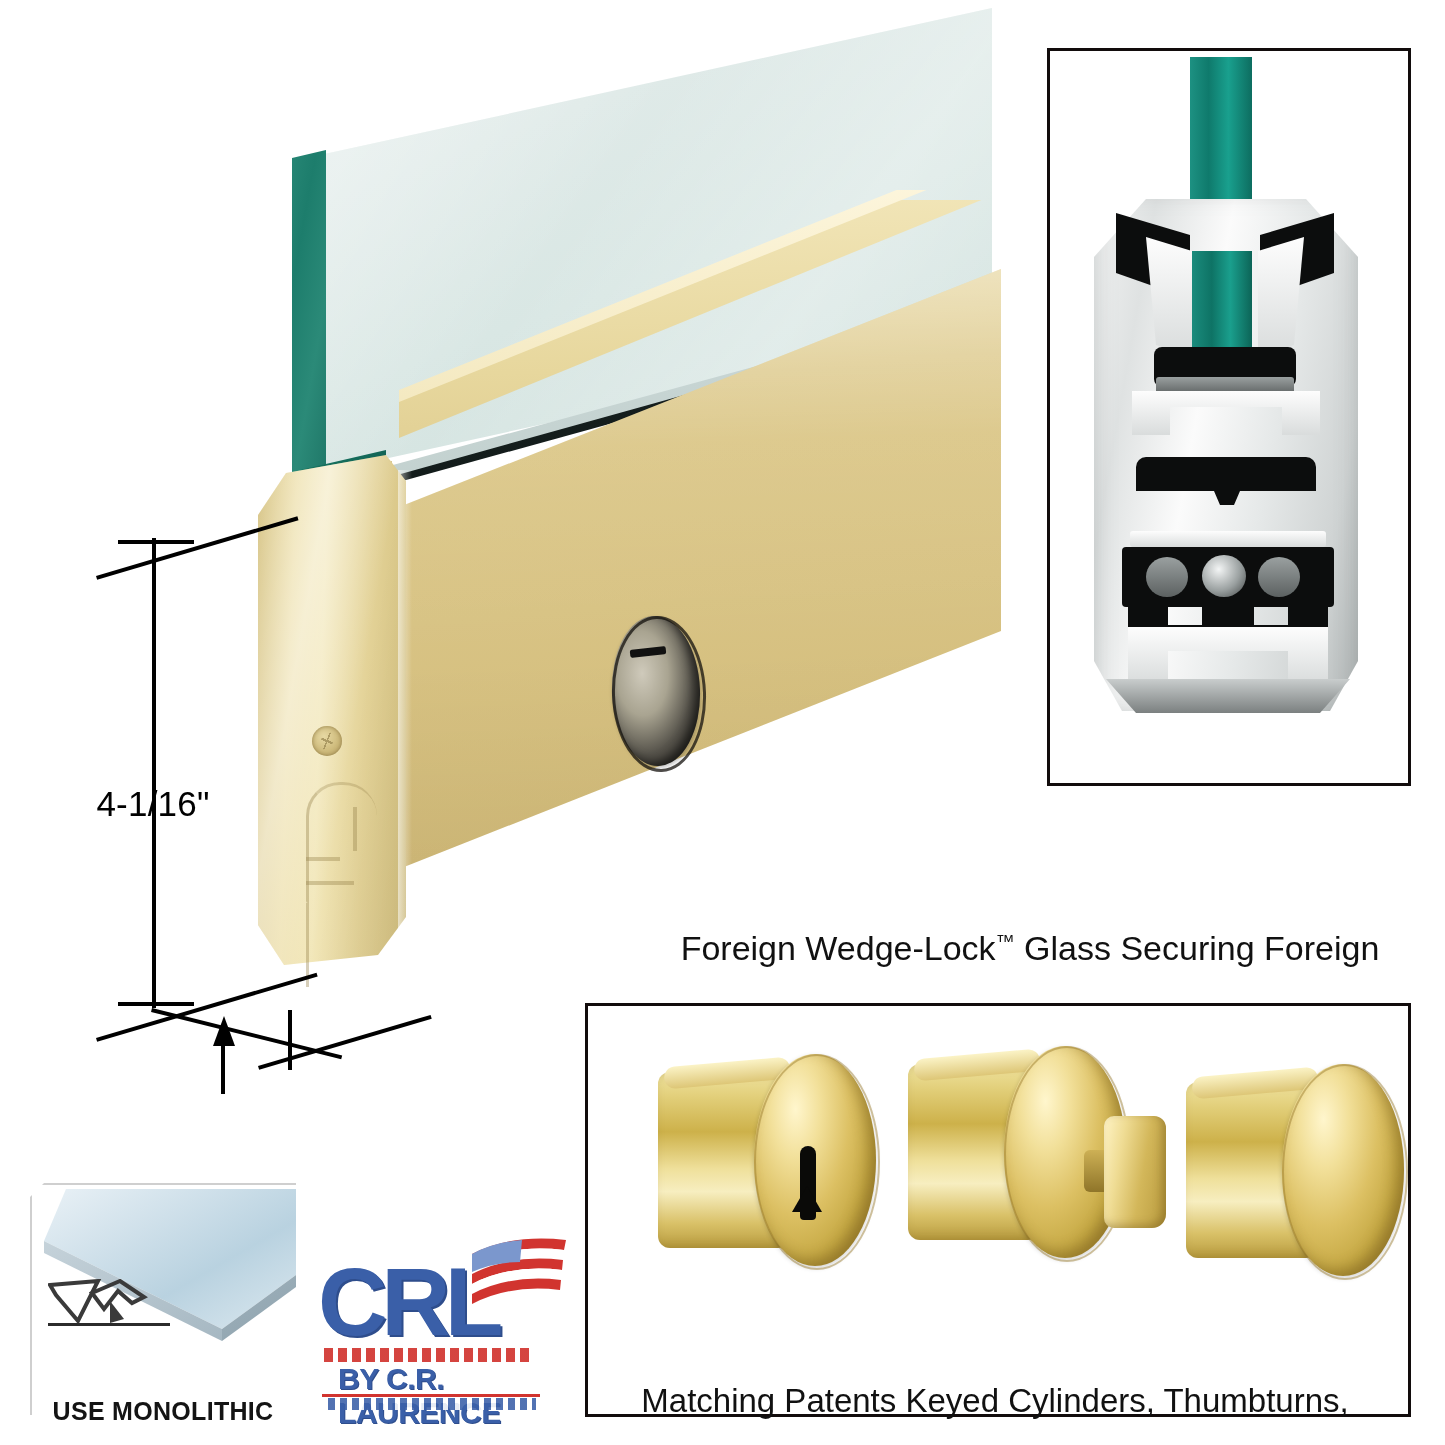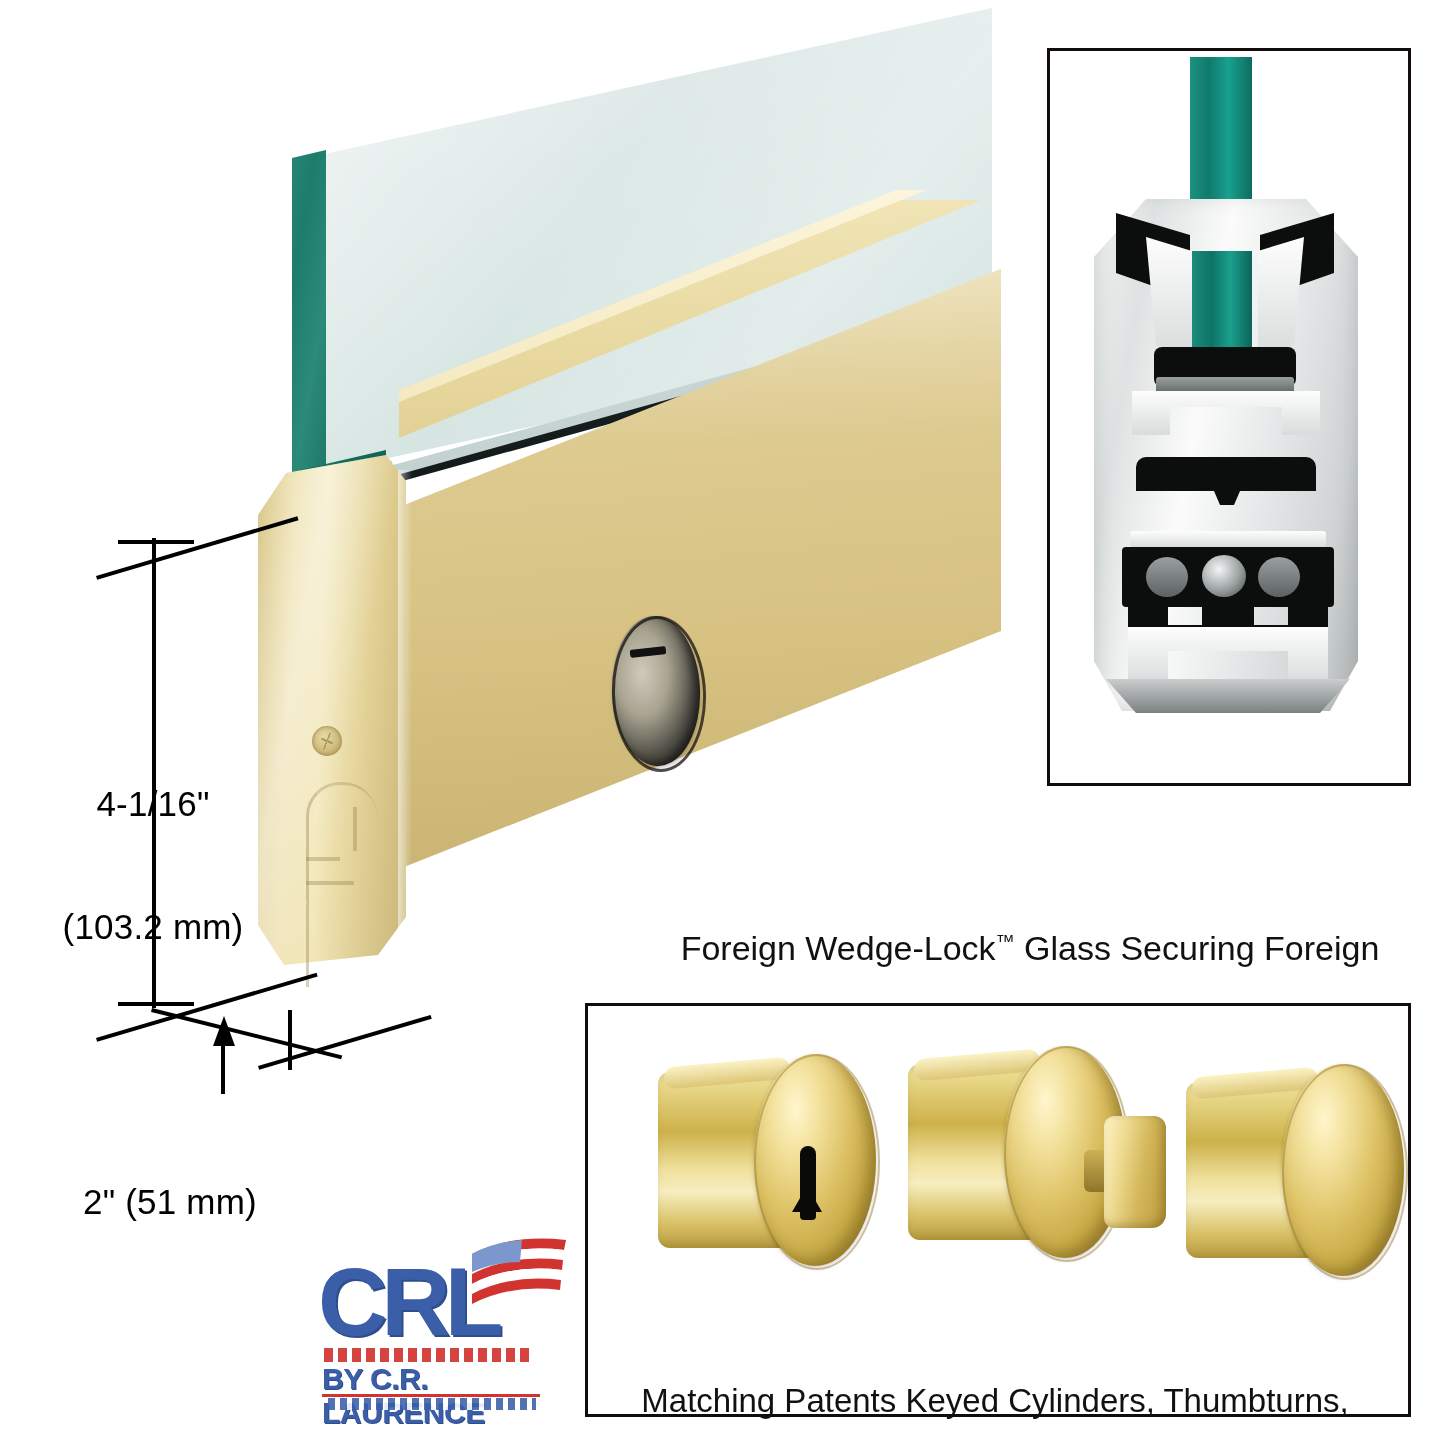--- a/index.html
+++ b/index.html
@@ -204,21 +204,21 @@
     font-weight:bold;font-size:25px;line-height:1.12;letter-spacing:.3px;color:#141414;}
 
   
   #crl-logo{left:318px;top:1222px;width:252px;height:196px;}
   .crl-word{position:absolute;left:0;top:34px;width:210px;height:94px;
     font-weight:bold;font-size:96px;letter-spacing:-6px;color:#3a5fa8;
     text-shadow:2px 2px 0 #2e4d8c;line-height:.96;}
   .crl-flag{position:absolute;left:148px;top:10px;width:104px;height:78px;}
   .crl-red-line{position:absolute;left:6px;top:126px;width:208px;height:14px;
     background:repeating-linear-gradient(90deg,#d1342f 0 9px,#ffffff 9px 14px);opacity:.92;}
-  .crl-by{position:absolute;left:4px;top:140px;width:222px;font-weight:bold;font-size:30px;
+  .crl-by{position:absolute;left:20px;top:140px;width:222px;font-weight:bold;font-size:30px;
     letter-spacing:-.5px;color:#3a5fa8;text-shadow:1px 1px 0 #2e4d8c;}
   .crl-underline{position:absolute;left:4px;top:172px;width:218px;height:3px;background:#d1342f;}
   .crl-tag{position:absolute;left:10px;top:176px;width:208px;height:12px;
     background:repeating-linear-gradient(90deg,#3a5fa8 0 7px,#ffffff 7px 12px);opacity:.88;}
 
   
   #patent-text{left:660px;top:838px;width:740px;text-align:center;font-size:34px;line-height:1.30;color:#111;}
   #patent-text sup{font-size:.56em;vertical-align:super;}
 
   
@@ -276,21 +276,20 @@
 
     <div class="dline" style="left:152px;top:1008px;width:196px;height:4px;transform:rotate(14deg);"></div>
     <div class="dline" style="left:288px;top:1010px;width:4px;height:60px;"></div>
     <div class="dline" style="left:258px;top:1066px;width:180px;height:4px;transform:rotate(-16.5deg);"></div>
 
     <div class="arrow-up" style="left:213px;top:1016px;"></div>
     <div class="dline" style="left:221px;top:1042px;width:4px;height:52px;"></div>
 
     <div class="dim-label txt" style="left:0px;top:700px;width:306px;">
       <div>4-1/16"</div>
-      <div>(103.2 mm)</div>
     </div>
 
     <div class="dim-label txt" style="left:0px;top:1098px;width:340px;">
       <div>2" (51 mm)</div>
     </div>
   </div>
 
   <div class="abs" id="cross-section">
     <div class="cs-glass"></div>
     <div class="cs-body"></div>
@@ -354,20 +353,40 @@
       <div class="cyl-face"></div>
       <div class="cyl-face-rim"></div>
     </div>
   </div>
 
   <div class="abs txt" id="cylinders-caption">
     <div>Matching Patents Keyed Cylinders, Thumbturns,</div>
     
   </div>
 
+  <div class="abs" id="tempered-badge">
+    <div class="badge-frame"></div>
+    <div class="badge-glass"></div>
+    <div class="badge-glass2"></div>
+    <div class="badge-glass3"></div>
+
+    <div class="badge-mark">
+      <svg width="120" height="46" viewBox="0 0 120 46" aria-hidden="true">
+        <path d="M2 6 L50 2 L30 42 L8 16 Z" fill="none" stroke="#3a3a3a" stroke-width="4"></path>
+        <path d="M44 14 L72 2 L96 18 L84 24 L70 12 L56 30 Z" fill="none" stroke="#3a3a3a" stroke-width="4"></path>
+        <path d="M62 22 L76 40 L62 44 Z" fill="#3a3a3a"></path>
+      </svg>
+    </div>
+    <div class="badge-rule"></div>
+
+    <div class="badge-text txt">
+      <div>USE MONOLITHIC</div>
+      
+    </div>
+  </div>
 
   <div class="abs" id="crl-logo">
     <div class="crl-flag">
       <svg width="104" height="78" viewBox="0 0 104 78" aria-hidden="true">
         <g>
           <path d="M6 22 Q44 2 100 8 L98 18 Q44 12 6 32 Z" fill="#d1342f"></path>
           <path d="M6 32 Q44 12 98 18 L97 28 Q44 22 6 42 Z" fill="#ffffff"></path>
           <path d="M6 42 Q44 22 97 28 L96 38 Q44 32 6 52 Z" fill="#d1342f"></path>
           <path d="M6 52 Q44 32 96 38 L95 48 Q44 42 6 62 Z" fill="#ffffff"></path>
           <path d="M6 62 Q44 42 95 48 L94 58 Q44 52 6 72 Z" fill="#d1342f"></path>

